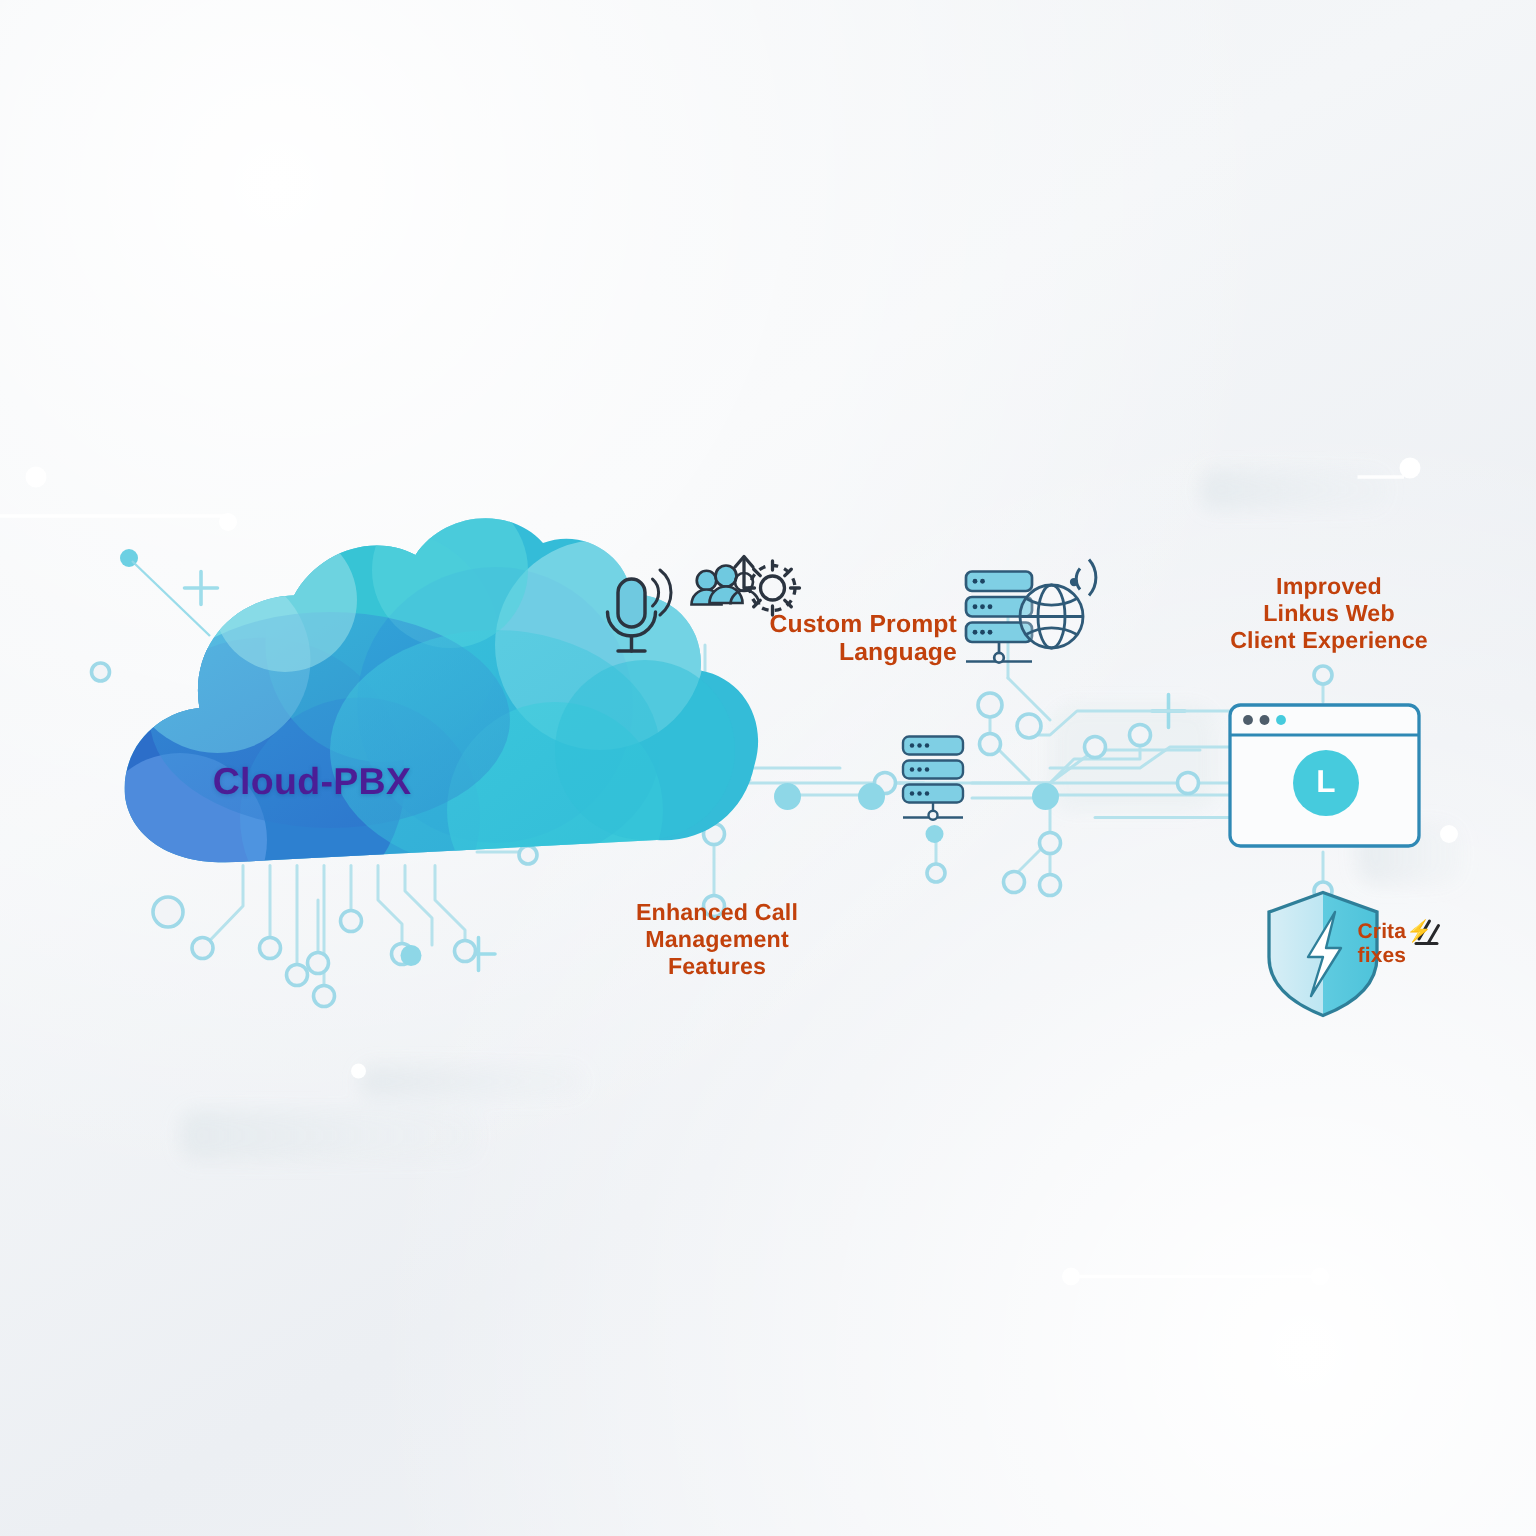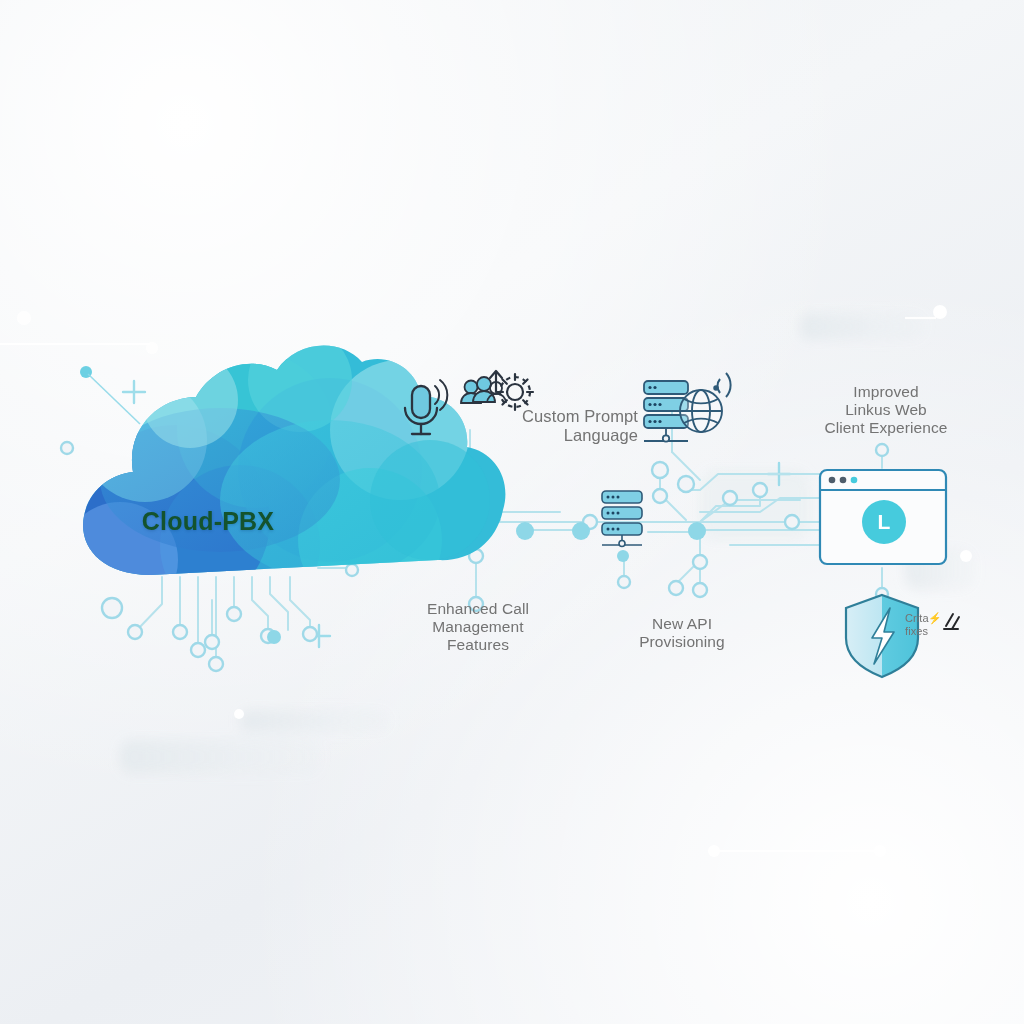--- a/index.html
+++ b/index.html
@@ -11,36 +11,36 @@
       radial-gradient(circle at 85% 88%, #ffffff 0%, rgba(255,255,255,0) 50%),
       linear-gradient(150deg,#eef1f4 0%,#f4f6f8 35%,#eceff3 65%,#f2f4f7 100%);
     position:relative;
   }
   .stage{position:absolute;inset:0;}
   .layer{position:absolute;inset:0;}
   svg.layer{overflow:visible;}
 
   
   .lbl{
-    position:absolute;color:#737373;
-    font-weight:400;text-align:center;line-height:1.16;
+    position:absolute;color:#c2410c;
+    font-weight:700;text-align:center;line-height:1.16;
     white-space:pre-line;letter-spacing:.1px;
   }
   #label-custom-prompt{left:448px;top:407px;width:190px;font-size:16.5px;text-align:right;}
   #label-enhanced-call{left:385px;top:600px;width:186px;font-size:15.5px;}
   #label-new-api{left:608px;top:615px;width:148px;font-size:15.5px;}
   #label-improved-linkus{left:790px;top:383px;width:192px;font-size:15.5px;}
   #label-critical-bug{left:812px;top:697px;width:136px;font-size:15.5px;}
   #label-crita-fixes{
-    left:905px;top:612px;width:72px;font-size:11px;text-align:left;
+    left:905px;top:612px;width:72px;font-size:14px;text-align:left;
     line-height:1.15;
   }
   #cloud-title{
     position:absolute;left:84px;top:507px;width:248px;text-align:center;
-    color:#14532d;font-size:25px;font-weight:700;letter-spacing:.2px;
+    color:#4c1d95;font-size:25px;font-weight:700;letter-spacing:.2px;
     text-shadow:0 1px 3px rgba(12,60,120,.28);
   }
   .browser-mark{
     position:absolute;left:862px;top:500px;width:44px;height:44px;
     border-radius:50%;background:#46cbdd;
     color:#fff;font-size:21px;font-weight:700;
     display:flex;align-items:center;justify-content:center;
   }
 </style>
 </head>
@@ -352,22 +352,20 @@
     </g>
   </svg>
 
   <div class="lbl" id="label-custom-prompt">Custom Prompt
 Language</div>
 
   <div class="lbl" id="label-enhanced-call">Enhanced Call
 Management
 Features</div>
 
-  <div class="lbl" id="label-new-api">New API
-Provisioning</div>
 
   <div class="lbl" id="label-improved-linkus">Improved
 Linkus Web
 Client Experience</div>
 
 
   <div class="lbl" id="label-crita-fixes">Crita⚡
 fixes</div>
 
 </div>

